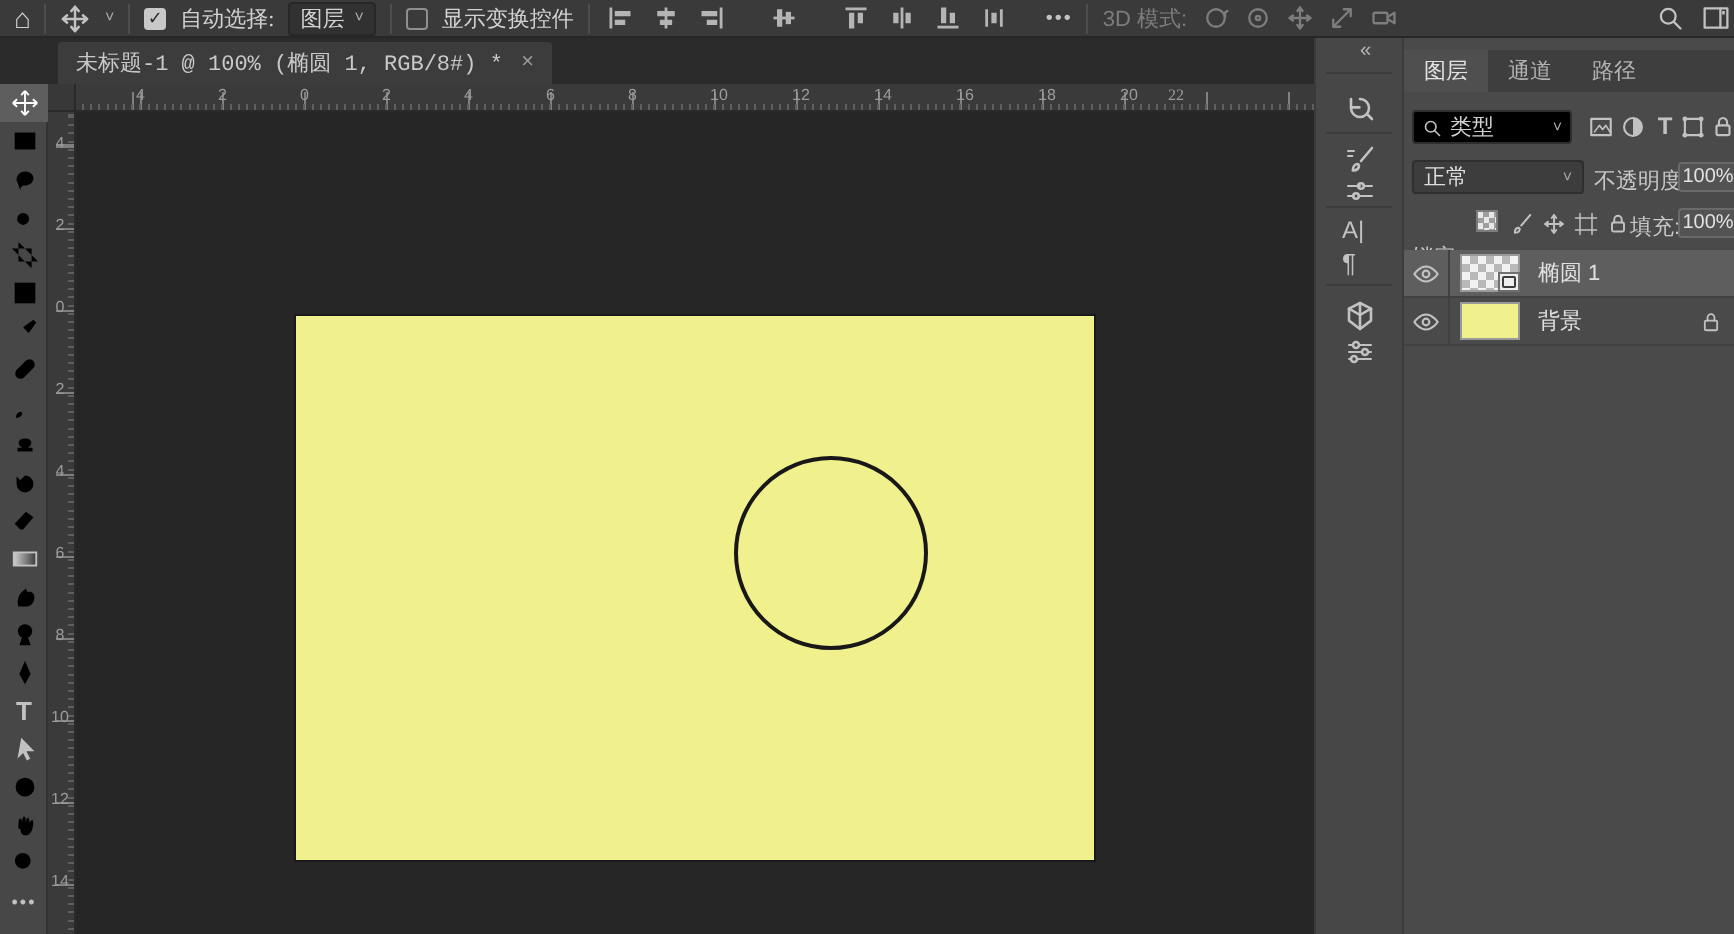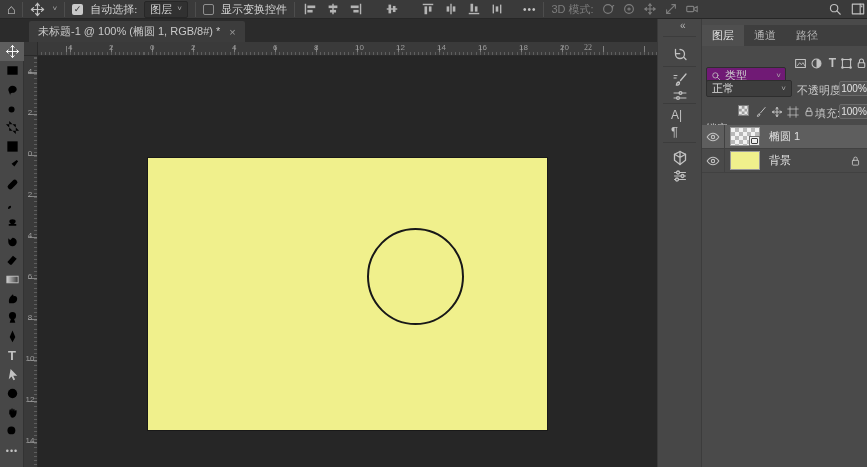--- a/index.html
+++ b/index.html
@@ -24,21 +24,21 @@
   .opt-label{color:#d2d2d2;white-space:nowrap;font-family:Liberation Serif, serif;}
   .mini-dd{background:#313131;border:1px solid #272727;border-radius:2px;height:15px;display:flex;
            align-items:center;padding:0 5px;gap:5px;color:#d2d2d2;}
   .chev{font-size:8px;color:#aaa;line-height:1;}
   .alg{width:16px;height:16px;}
   #ob-right{margin-left:auto;display:flex;align-items:center;gap:9px;padding-right:2px;}
 
   
   #tab-bar{left:0;top:19px;width:867px;height:23px;background:#2b2b2b;}
   #doc-tab{position:absolute;left:29px;top:2px;height:21px;background:#3c3c3c;border-radius:2px 2px 0 0;
-           display:flex;align-items:center;padding:0 9px;gap:9px;color:#c9c9c9;}
+           display:flex;align-items:center;padding:0 9px;gap:9px;color:#c9c9c9;font-family:Liberation Mono, monospace;}
   #tab-close{color:#9a9a9a;font-size:11px;}
 
   
   #toolbar{left:0;top:42px;width:24px;height:425px;background:#474747;border-right:1px solid #333;box-sizing:border-box;}
   .tool{width:24px;height:19px;display:flex;align-items:center;justify-content:center;}
   .tool.sel{background:#5e5e5e;}
   .tool.sel svg{stroke:#ffffff;}
   .tool svg .fillme{fill:#c2c2c2;stroke:none;}
   .tool-T{font-size:13px;color:#c2c2c2;font-weight:bold;line-height:1;}
   .tool-dots{color:#c2c2c2;font-size:9px;letter-spacing:1px;}
@@ -73,22 +73,22 @@
   #collapse-arrows{position:absolute;left:22px;top:1px;color:#b5b5b5;font-size:10px;letter-spacing:-1px;}
   .strip-ico{position:absolute;left:13px;width:17px;height:17px;}
   .strip-sep{position:absolute;left:5px;width:33px;height:1px;background:#3c3c3c;}
   .strip-txt{position:absolute;left:13px;color:#c2c2c2;font-size:12px;line-height:1;}
 
   #layers-panel{left:43px;top:0;width:167px;height:448px;background:#4a4a4a;border-left:1px solid #3c3c3c;box-sizing:border-box;}
   #lp-tabs{position:absolute;left:0;top:6px;width:167px;height:21px;background:#3e3e3e;display:flex;align-items:stretch;}
   .lp-tab{display:flex;align-items:center;padding:0 10px;color:#b3b3b3;}
   .lp-tab.active{background:#4f4f4f;color:#e3e3e3;}
   #lp-body{position:absolute;left:0;top:27px;width:167px;height:421px;background:#4a4a4a;}
-  #filter-box{position:absolute;left:4px;top:9px;width:80px;height:17px;background:#701a75;border:1px solid #2e2e2e;
-              border-radius:2px;box-sizing:border-box;display:flex;align-items:center;gap:4px;padding:0 4px;color:#cfcfcf;margin-top:12px;}
+  #filter-box{position:absolute;left:4px;top:9px;width:80px;height:17px;background:#000000;border:1px solid #2e2e2e;
+              border-radius:2px;box-sizing:border-box;display:flex;align-items:center;gap:4px;padding:0 4px;color:#cfcfcf;}
   #filter-box .chev{margin-left:auto;}
   .filt-ico{position:absolute;top:11px;width:13px;height:13px;}
   #blend-select{position:absolute;left:4px;top:34px;width:86px;height:17px;background:#3d3d3d;border:1px solid #2e2e2e;
                 border-radius:2px;box-sizing:border-box;display:flex;align-items:center;padding:0 5px;color:#dedede;}
   #blend-select .chev{margin-left:auto;}
   .lp-label{position:absolute;color:#c8c8c8;}
   .val-box{position:absolute;width:30px;height:15px;background:#535353;border:1px solid #6a6a6a;border-radius:2px;
            box-sizing:border-box;display:flex;align-items:center;justify-content:center;color:#e2e2e2;font-size:10px;}
   .lock-ico{position:absolute;top:59px;width:13px;height:13px;}
   .mini-checker{width:11px;height:11px;background:repeating-conic-gradient(#9e9e9e 0 25%,#e8e8e8 0 50%) 0 0/5.5px 5.5px;border:1px solid #7d7d7d;box-sizing:border-box;}

